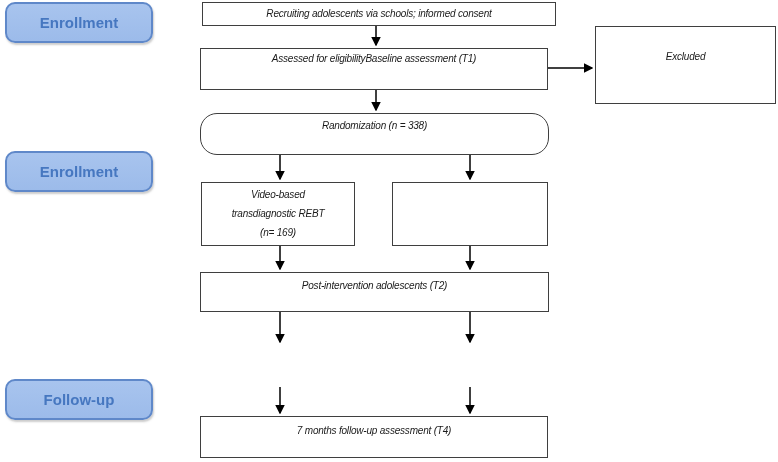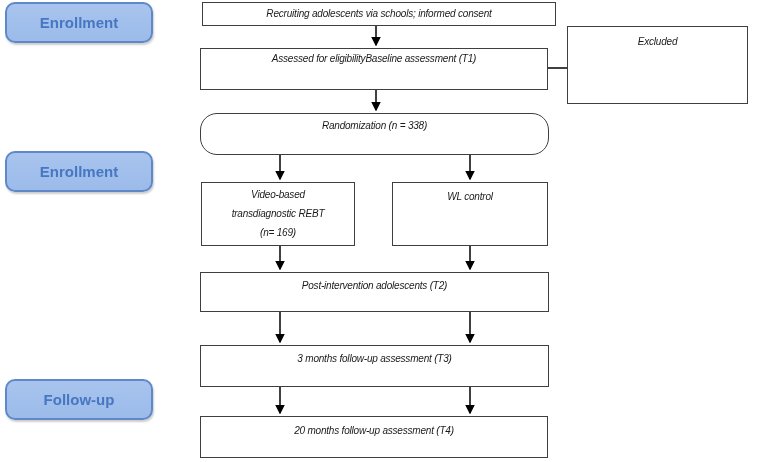--- a/index.html
+++ b/index.html
@@ -59,21 +59,21 @@
     font-size: 10px;
     letter-spacing: -0.2px;
     line-height: 19px;
     text-align: center;
     font-style: italic;
   }
   .box .line { display: block; }
 
   #box-recruiting      { left: 202px; top: 2px;   width: 354px; height: 24px; padding-top: 1px; white-space: nowrap; }
   #box-eligibility     { left: 200px; top: 48px;  width: 348px; height: 42px; display: flex; flex-direction: row; justify-content: center; }
-  #box-excluded        { left: 567px; top: 26px;  width: 181px; height: 78px; padding-top: 5px; }
+  #box-excluded        { left: 595px; top: 26px;  width: 181px; height: 78px; padding-top: 20px; }
   #box-randomization   { left: 200px; top: 113px; width: 349px; height: 42px; padding-top: 2px; border-radius: 17px; }
   #box-intervention    { left: 201px; top: 182px; width: 154px; height: 64px; padding-top: 2px; }
   #box-control         { left: 392px; top: 182px; width: 156px; height: 64px; padding-top: 4px; }
   #box-post            { left: 200px; top: 272px; width: 349px; height: 40px; padding-top: 3px; }
   #box-followup-3m     { left: 200px; top: 345px; width: 349px; height: 42px; padding-top: 3px; }
   #box-followup-12m    { left: 200px; top: 416px; width: 348px; height: 42px; padding-top: 4px; }
 </style>
 </head>
 <body>
 
@@ -113,20 +113,18 @@
 
   <div class="box" id="box-randomization">Randomization (n = 338)</div>
 
   <div class="box" id="box-intervention">
     <span class="line">Video-based</span>
     <span class="line">transdiagnostic REBT</span>
     <span class="line">(n= 169)</span>
   </div>
 
   <div class="box" id="box-control">
-    <span class="line">WL control</span>
   </div>
 
   <div class="box" id="box-post">Post-intervention adolescents (T2)</div>
-  <div class="box" id="box-followup-3m">3 months follow-up assessment (T3)</div>
-  <div class="box" id="box-followup-12m">20 months follow-up assessment (T4)</div>
+  <div class="box" id="box-followup-12m">7 months follow-up assessment (T4)</div>
 
 </div>
 
 </body></html>

